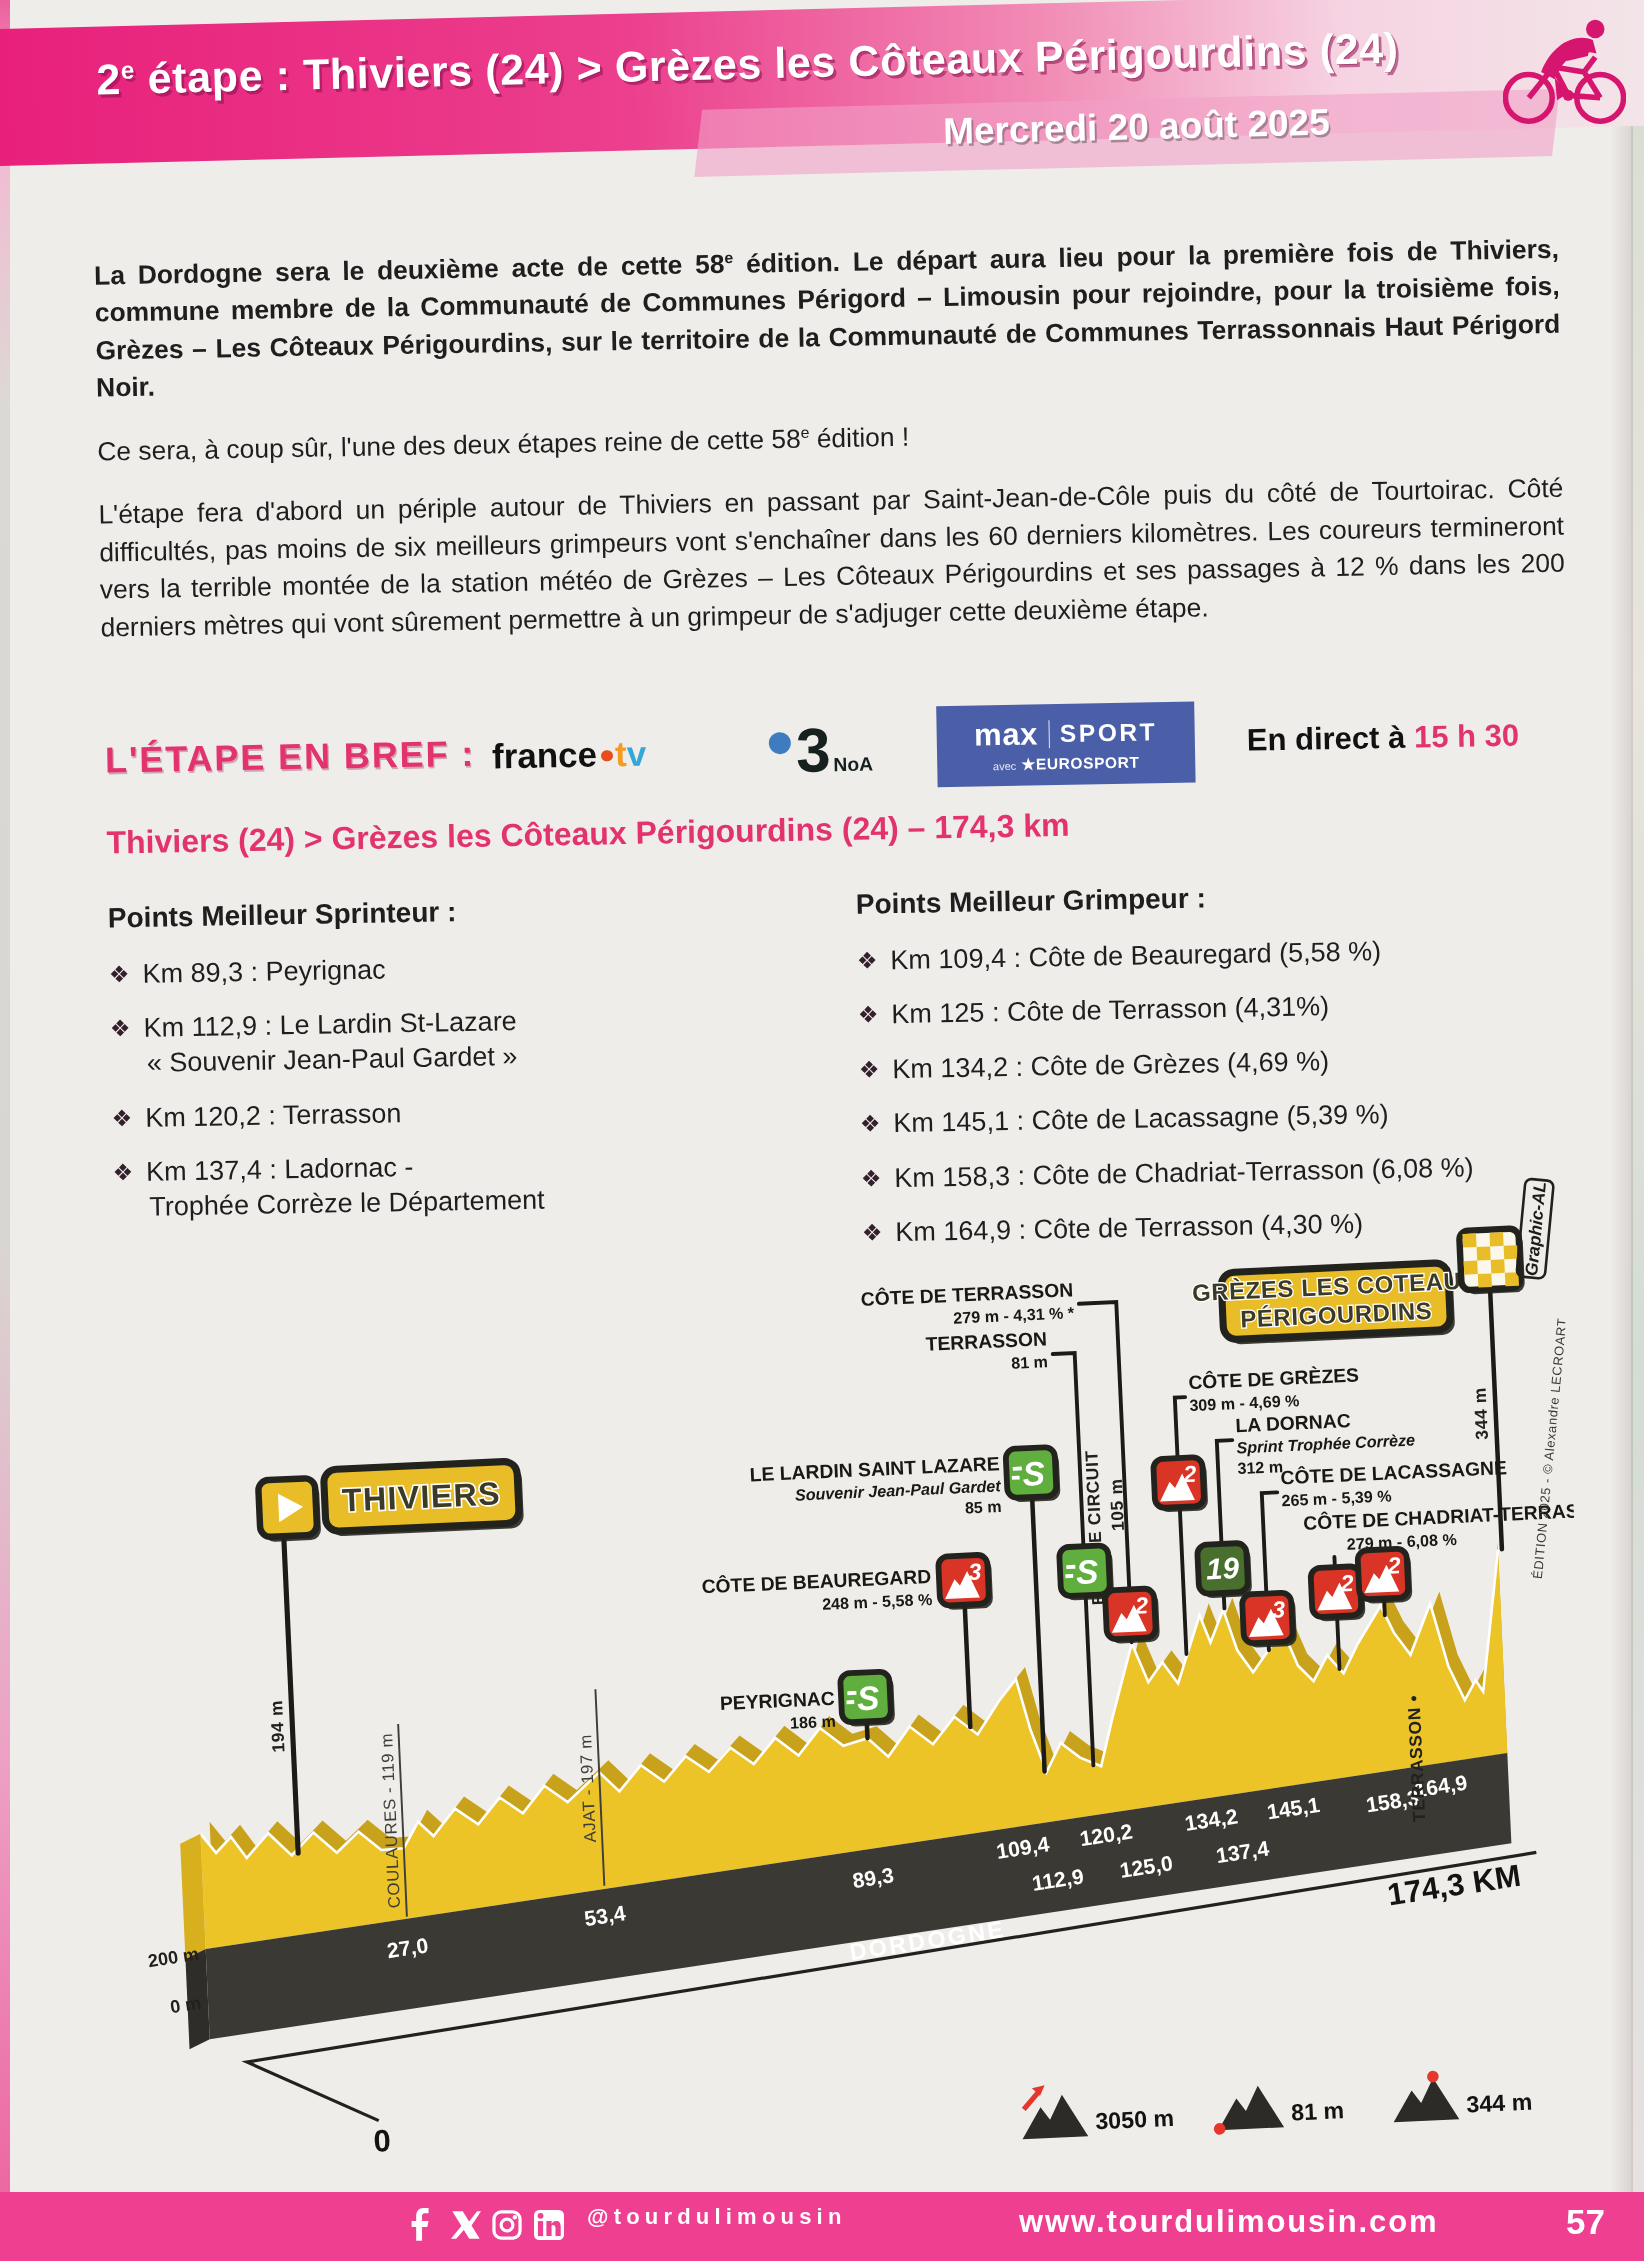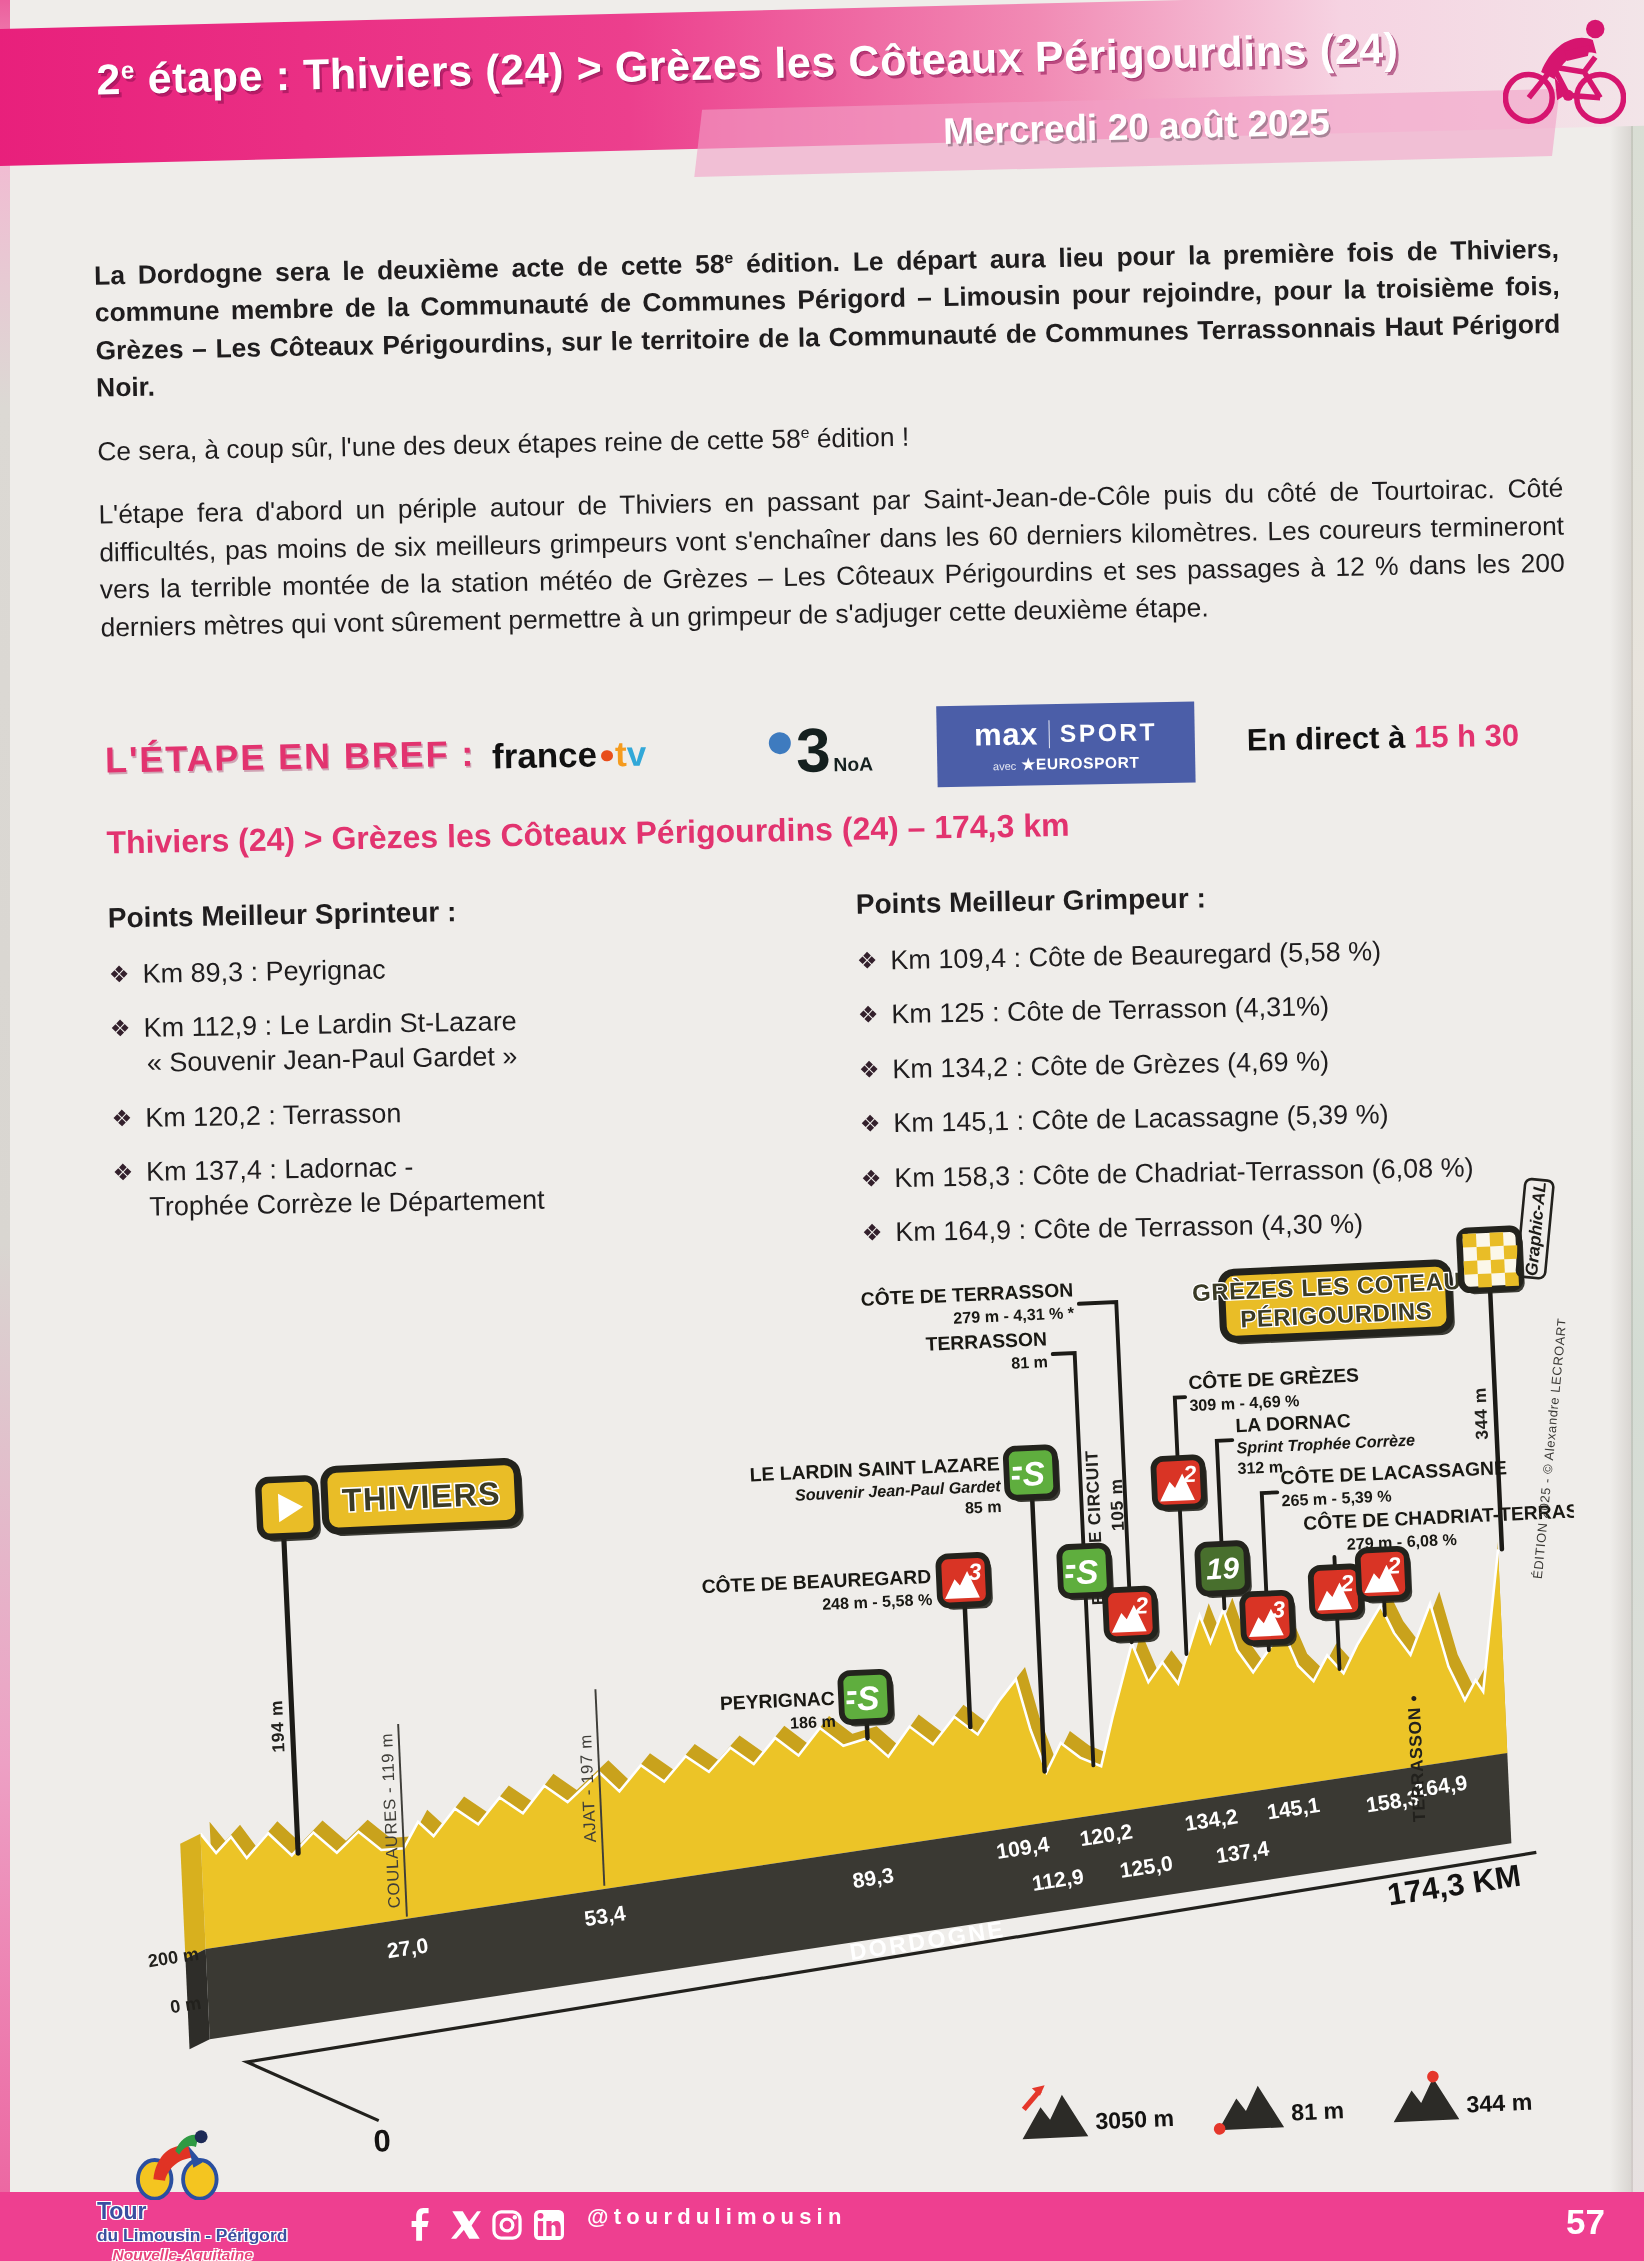--- a/index.html
+++ b/index.html
@@ -445,33 +445,20 @@
 
     <g transform="rotate(-82 2412 1958)">
       <rect x="2336" y="1934" width="152" height="44" rx="10" fill="none" stroke="#22211d" stroke-width="4"></rect>
       <text class="cred" x="2412" y="1966" text-anchor="middle">Graphic-AL</text>
     </g>
     <text class="cred2" transform="rotate(-82 2424 2300)" x="2424" y="2300" text-anchor="middle">ÉDITION 2025 - © Alexandre LECROART</text>
   </svg>
 
   <div class="footer-band"></div>
 
-  <div class="footer-logo">
-    <svg viewBox="0 0 200 110" width="129" height="71" style="position:absolute;left:19.3px;top:-10.3px;">
-      <ellipse cx="60" cy="78" rx="26" ry="30" fill="#f4c520" stroke="#2a4fa0" stroke-width="6"></ellipse>
-      <ellipse cx="130" cy="78" rx="26" ry="30" fill="#f4c520" stroke="#2a4fa0" stroke-width="6"></ellipse>
-      <path d="M58,78 C62,40 86,22 112,26 L120,44 C96,46 80,62 76,80 Z" fill="#e03324"></path>
-      <path d="M92,34 C100,14 116,6 128,10 L124,28 C114,24 104,28 98,40 Z" fill="#2f9a43"></path>
-      <circle cx="132" cy="12" r="10" fill="#1d2a56"></circle>
-      <path d="M112,26 L134,52 L120,60 Z" fill="#2a4fa0"></path>
-    </svg>
-    <div class="flg1">Tour</div>
-    <div class="flg2">du Limousin - Périgord</div>
-    <div class="flg3">Nouvelle-Aquitaine</div>
-  </div>
 
   <div class="social">
     <svg width="30" height="34" viewBox="0 0 46 52">
       <path d="M30,8 L24,8 C21,8 20,10 20,13 L20,20 L30,20 L28,29 L20,29 L20,50 L11,50 L11,29 L4,29 L4,20 L11,20 L11,12 C11,5 15,0 22,0 L30,0 Z" fill="#fff"></path>
     </svg>
     <svg width="30" height="30" viewBox="0 0 46 46">
       <path d="M2,2 L18,2 L44,44 L28,44 Z" fill="#fff"></path>
       <path d="M40,2 L26,20 L30,26 L46,2 Z" fill="#fff"></path>
       <path d="M0,44 L17,23 L21,29 L8,44 Z" fill="#fff"></path>
     </svg>
@@ -482,15 +469,16 @@
     </svg>
     <svg width="30" height="30" viewBox="0 0 46 46">
       <rect x="0" y="0" width="46" height="46" rx="8" fill="#fff"></rect>
       <rect x="6" y="17" width="8" height="23" fill="#ee3f90"></rect>
       <circle cx="10" cy="9" r="4.5" fill="#ee3f90"></circle>
       <path d="M19,17 L27,17 L27,21 C29,18 32,16 36,17 C40,18 41,22 41,27 L41,40 L33,40 L33,28 C33,25 32,23 29,23 C26,23 27,27 27,29 L27,40 L19,40 Z" fill="#ee3f90"></path>
     </svg>
   </div>
 
   <div class="handle">@tourdulimousin</div>
+  <div class="website">www.tourdulimousin.com</div>
   <div class="pageno">57</div>
 </div>
 
 
 </body></html>

